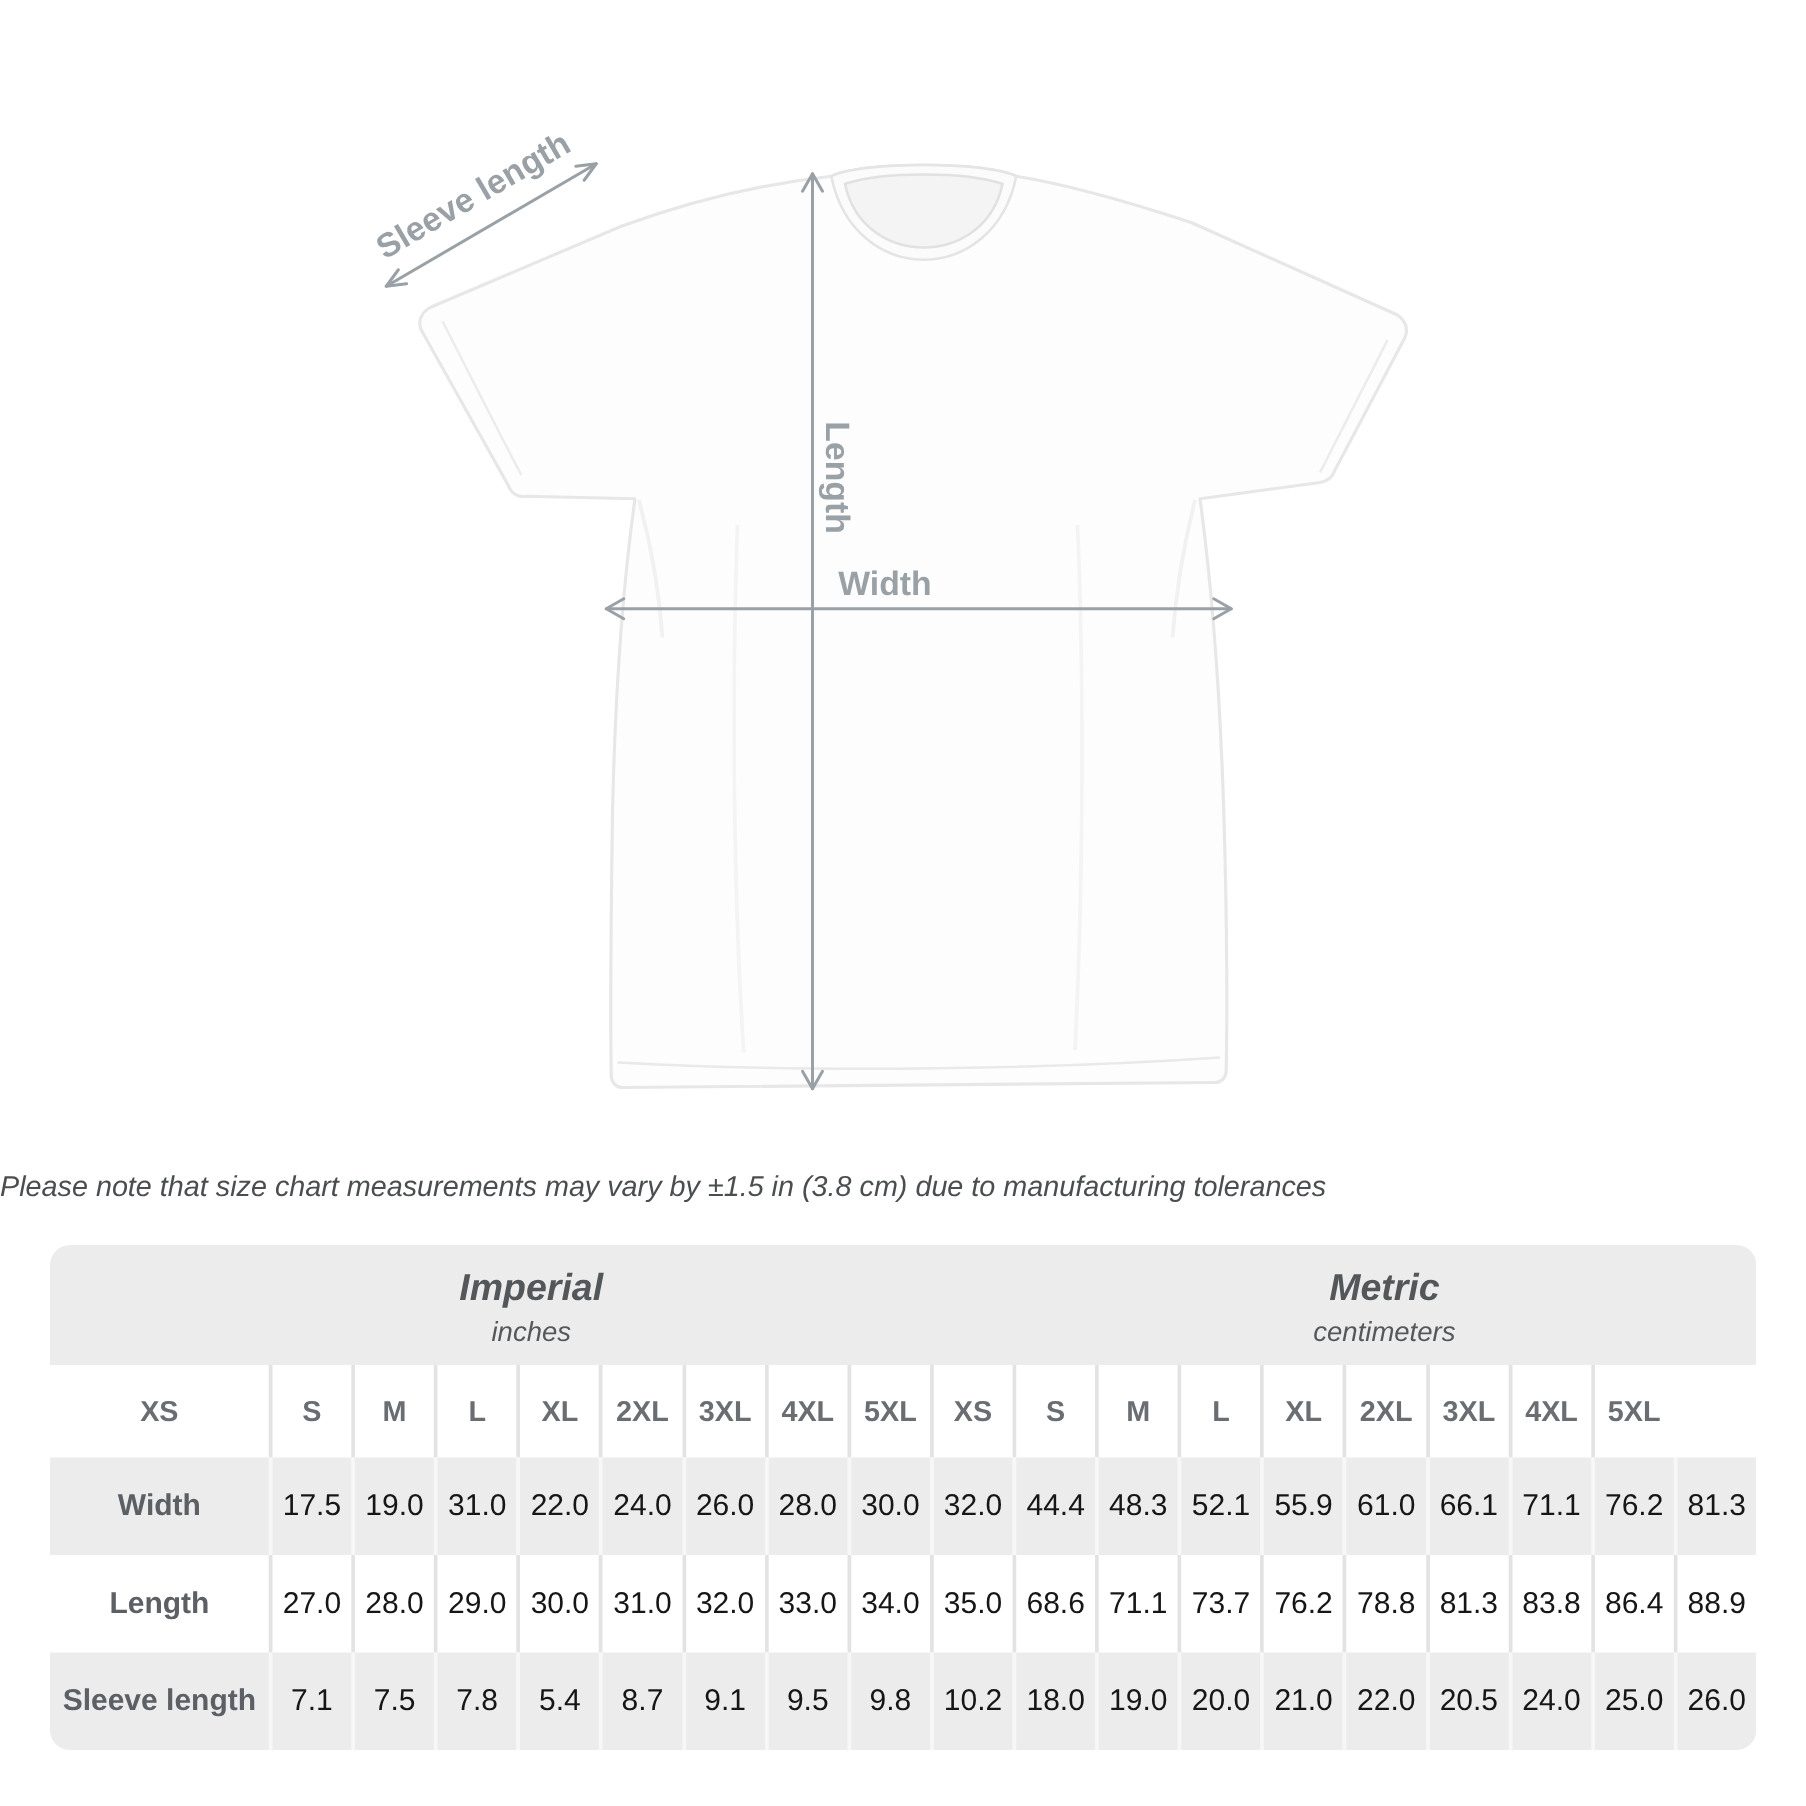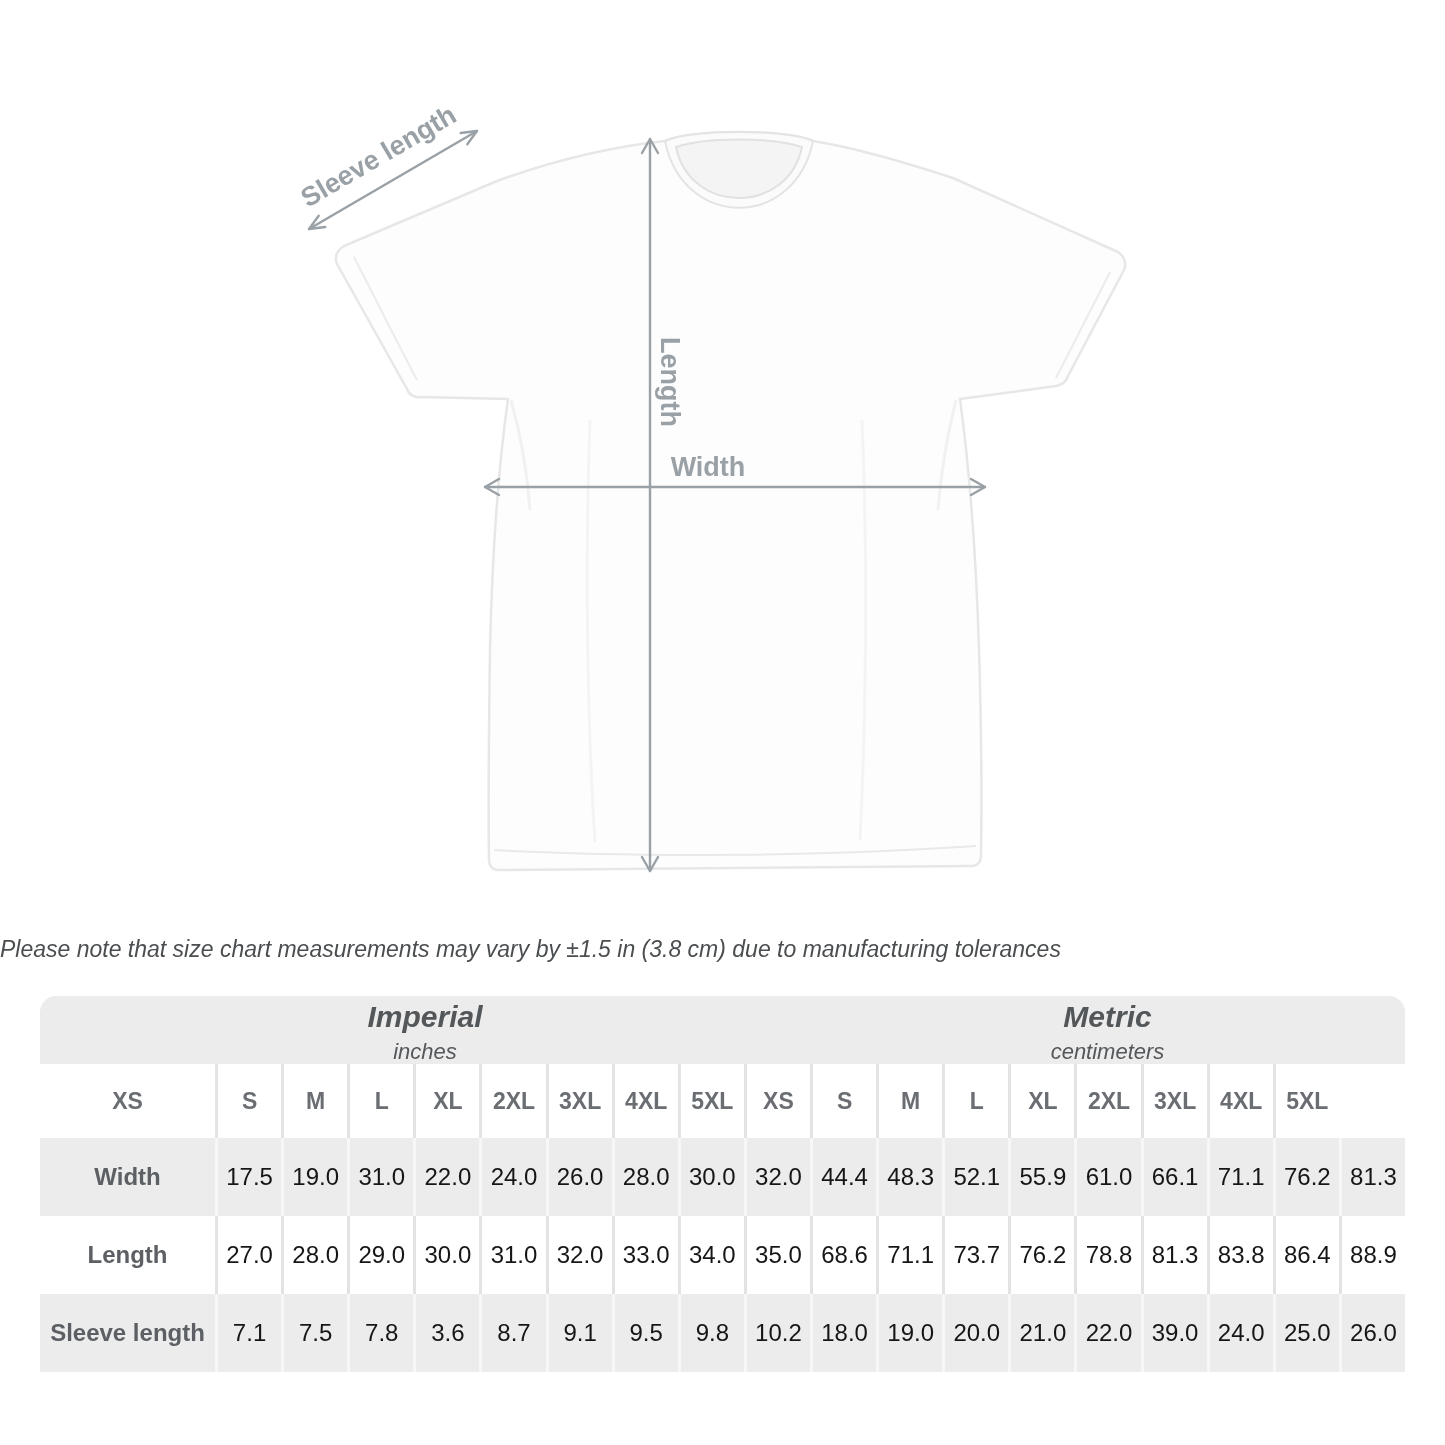--- a/index.html
+++ b/index.html
@@ -30,21 +30,21 @@
     font-style: italic; font-size: 23px; color: #4b4e50;
   }
 
   .size-table {
     position: absolute; left: 40px; top: 996px;
     width: 1365px; height: 404px;
     border-radius: 16px; overflow: hidden;
     display: flex; flex-direction: column;
   }
   .group-band {
-    height: 68px; flex: none;
+    height: 96px; flex: none;
     background: #ececec;
     display: grid; grid-template-columns: 175px repeat(18, 1fr);
   }
   .group {
     display: flex; flex-direction: column; align-items: center; justify-content: center;
     gap: 5px; padding-top: 4px;
   }
   .group.imperial { grid-column: 1 / 11; }
   .group.metric  { grid-column: 11 / 20; }
   .group-title { font-size: 30px; font-weight: bold; font-style: italic; color: #53575a; }
@@ -211,31 +211,31 @@
           <div class="val-cell">81.3</div>
           <div class="val-cell">83.8</div>
           <div class="val-cell">86.4</div>
           <div class="val-cell">88.9</div>
         </div>
         <div class="trow data gray">
           <div class="label-cell">Sleeve length</div>
           <div class="val-cell">7.1</div>
           <div class="val-cell">7.5</div>
           <div class="val-cell">7.8</div>
-          <div class="val-cell">3.6</div>
+          <div class="val-cell">5.4</div>
           <div class="val-cell">8.7</div>
           <div class="val-cell">9.1</div>
           <div class="val-cell">9.5</div>
           <div class="val-cell">9.8</div>
           <div class="val-cell">10.2</div>
           <div class="val-cell">18.0</div>
           <div class="val-cell">19.0</div>
           <div class="val-cell">20.0</div>
           <div class="val-cell">21.0</div>
           <div class="val-cell">22.0</div>
-          <div class="val-cell">39.0</div>
+          <div class="val-cell">20.5</div>
           <div class="val-cell">24.0</div>
           <div class="val-cell">25.0</div>
           <div class="val-cell">26.0</div>
         </div>
       </div>
   </div>
 </div>
 
 </body></html>

